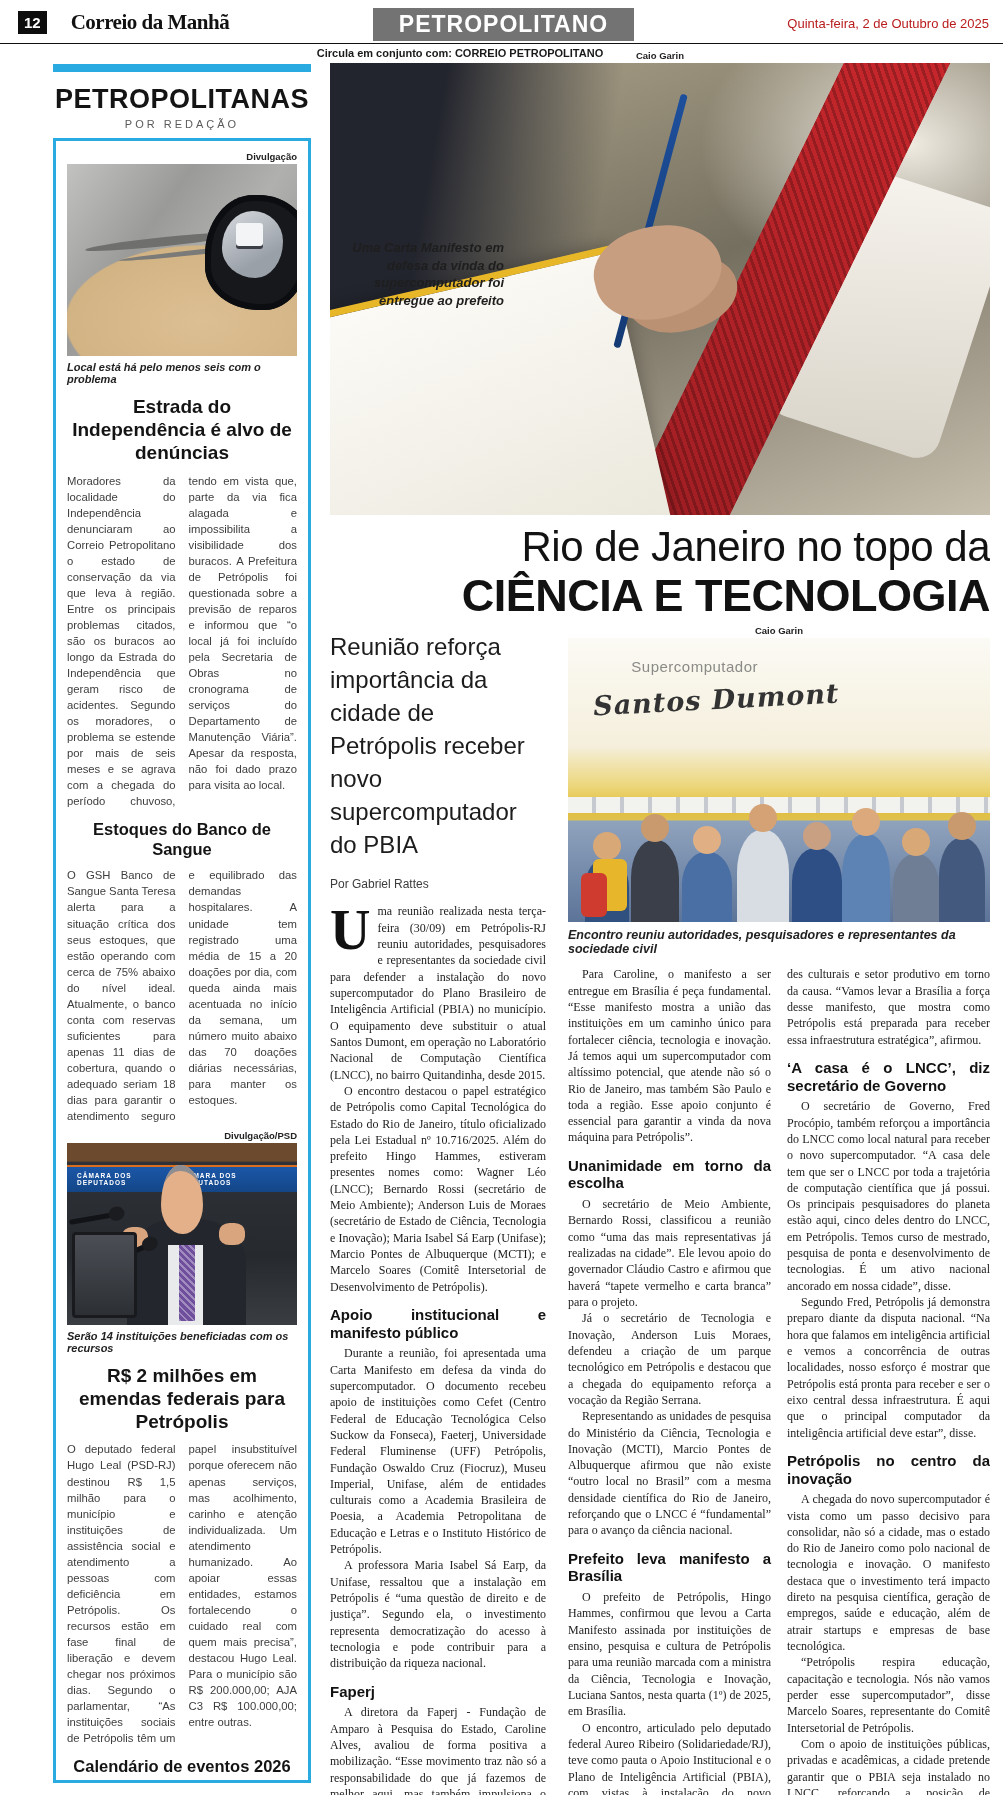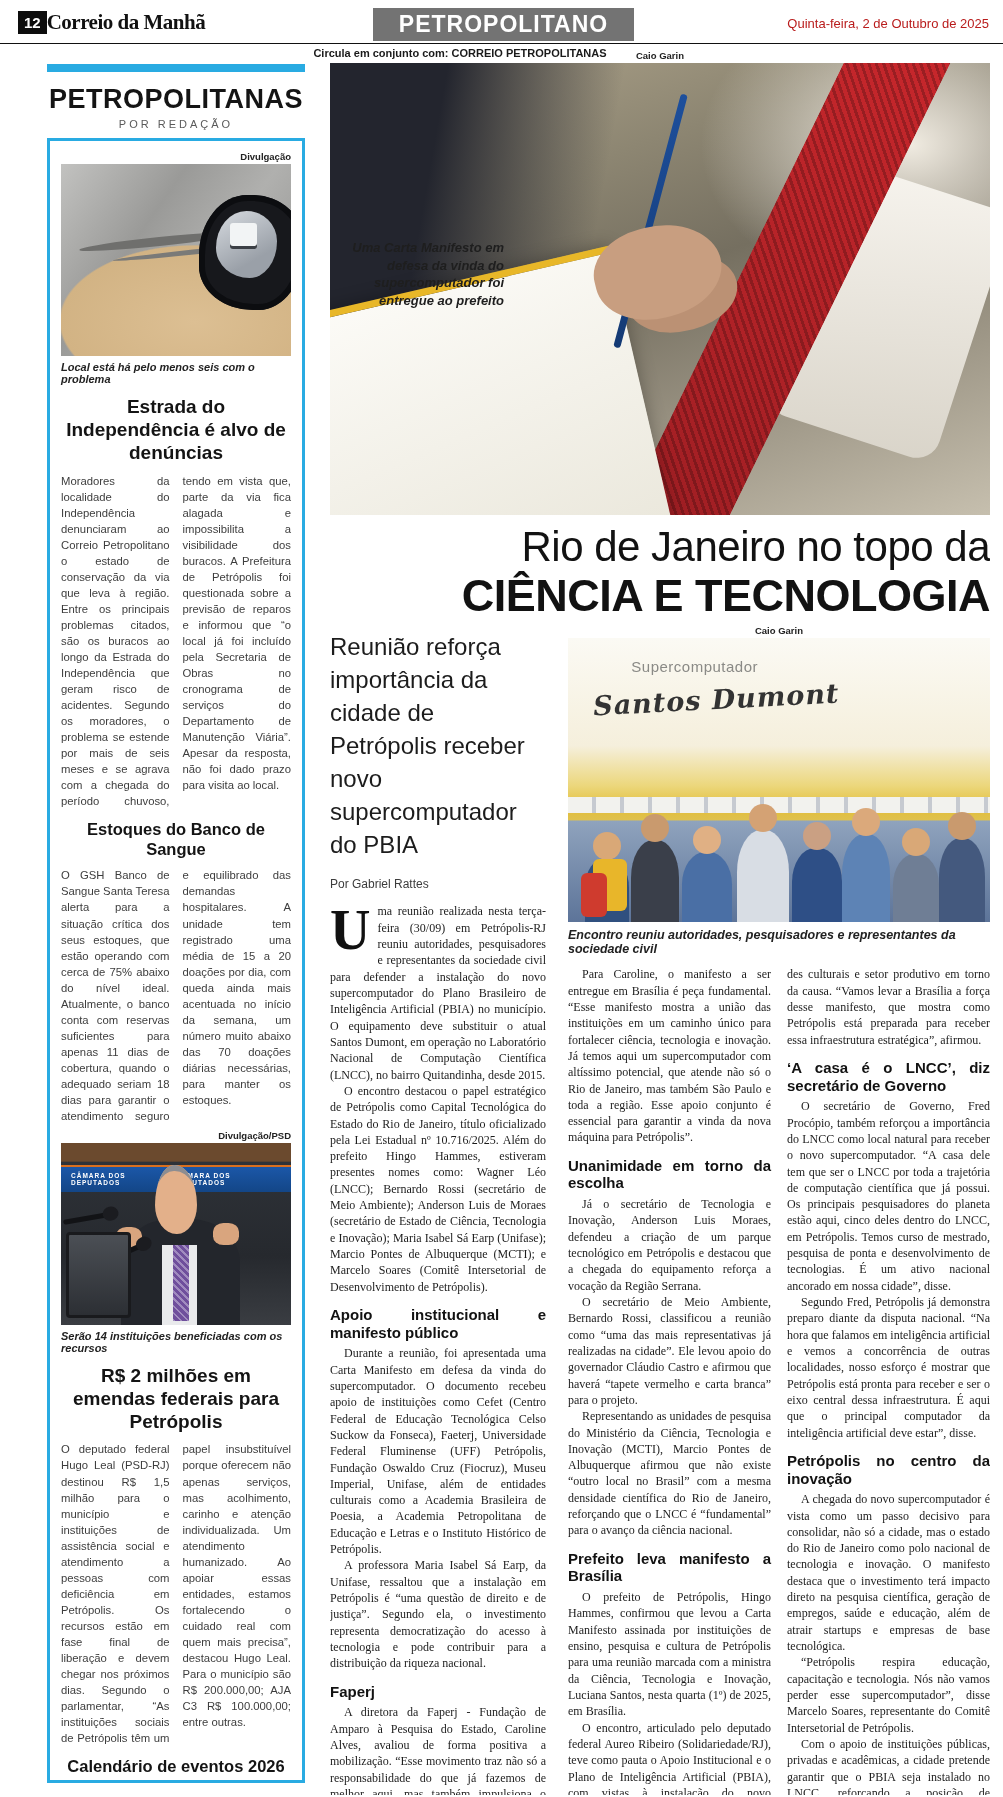--- a/index.html
+++ b/index.html
@@ -1,31 +1,31 @@
 <!DOCTYPE html>
 <html lang="pt"><head>
 <meta charset="utf-8">
 <style>
   html,body{margin:0;padding:0;background:#fff;}
   body{width:1003px;height:1797px;overflow:hidden;font-family:"Liberation Sans","DejaVu Sans",sans-serif;color:#111;}
   .page{position:relative;width:1003px;height:1797px;background:#fff;overflow:hidden;}
 
   
   .masthead{position:absolute;top:8px;left:18px;right:14px;height:32px;}
-  .mast-left{position:absolute;left:0;top:2px;display:flex;align-items:center;gap:0;}
+  .mast-left{position:absolute;left:0;top:2px;display:flex;align-items:center;gap:24px;}
   .pagenum{background:#0d0d0d;color:#fff;font-weight:800;font-size:15px;padding:3px 6px;}
   .paper-name{font-family:"Liberation Serif","DejaVu Serif",serif;font-weight:700;font-size:21px;letter-spacing:-.5px;}
   .mast-center{position:absolute;left:0;right:0;text-align:center;top:0;}
   .edition-badge{display:inline-block;background:#737373;color:#fff;font-weight:800;font-size:23px;letter-spacing:1px;padding:3px 26px;}
   .mast-right{position:absolute;right:0;top:8px;font-size:13px;color:#b91c1c;}
   .mast-rule{position:absolute;top:43px;left:0;right:0;border-top:1.6px solid #111;}
   .circ-note{position:absolute;top:47px;left:0;width:920px;text-align:center;font-size:11px;font-weight:700;color:#1a1a1a;}
 
   
-  .sidebar{position:absolute;left:6px;top:64px;width:258px;padding-left:41px;}
+  .sidebar{position:absolute;left:12px;top:64px;width:258px;padding-left:41px;}
   .side-accent{height:8px;background:#29abe2;margin-bottom:12px;}
   .side-title{margin:0;text-align:center;font-size:27px;font-weight:800;letter-spacing:.5px;color:#141414;}
   .side-kicker{text-align:center;font-size:11px;letter-spacing:3px;color:#5a5a5a;margin:3px 0 8px;}
   .side-box{border:3px solid #29abe2;padding:8px 11px;height:1645px;box-sizing:border-box;overflow:hidden;}
   .credit{font-size:9.5px;font-weight:700;color:#222;text-align:right;margin:2px 0 2px;}
   .photo{position:relative;overflow:hidden;}
   .side-caption{font-size:11px;font-style:italic;font-weight:700;color:#222;margin:5px 0 2px;}
   .side-h.big{font-size:19px;} .side-h.small{font-size:16.5px;}
   .side-h{font-weight:800;text-align:center;line-height:1.22;color:#141414;margin:10px 4px 8px;}
   .side-body{font-size:11.3px;line-height:1.42;text-align:justify;color:#3d3d3d;columns:2;column-gap:13px;hyphens:auto;margin-bottom:6px;}
@@ -107,21 +107,21 @@
     <div class="mast-left">
       <span class="pagenum">12</span>
       <span class="paper-name">Correio da Manhã</span>
     </div>
     <div class="mast-center">
       <span class="edition-badge">PETROPOLITANO</span>
     </div>
     <div class="mast-right">Quinta-feira, 2 de Outubro de 2025</div>
   </header>
   <div class="mast-rule"></div>
-  <div class="circ-note">Circula em conjunto com: CORREIO PETROPOLITANAS</div>
+  <div class="circ-note">Circula em conjunto com: CORREIO PETROPOLITANO</div>
 
   <aside class="sidebar">
     <div class="side-accent"></div>
     <h1 class="side-title">PETROPOLITANAS</h1>
     <div class="side-kicker">POR REDAÇÃO</div>
 
     <div class="side-box">
 
       <div class="credit">Divulgação</div>
       <div class="photo pothole">
@@ -232,22 +232,22 @@
           <div class="sd-bag-y"></div>
           <div class="sd-bag-r"></div>
         </div>
 
         <div class="main-caption">Encontro reuniu autoridades, pesquisadores e representantes da sociedade civil</div>
 
         <div class="cols2-3">
           <div class="mcol serif">
             <p>Para Caroline, o manifesto a ser entregue em Brasília é peça fundamental. “Esse manifesto mostra a união das instituições em um caminho único para fortalecer ciência, tecnologia e inovação. Já temos aqui um supercomputador com altíssimo potencial, que atende não só o Rio de Janeiro, mas também São Paulo e toda a região. Esse apoio conjunto é essencial para garantir a vinda da nova máquina para Petrópolis”.</p>
             <div class="xhead">Unanimidade em torno da escolha</div>
+            <p>O secretário de Meio Ambiente, Bernardo Rossi, classificou a reunião como “uma das mais representativas já realizadas na cidade”. Ele levou apoio do governador Cláudio Castro e afirmou que haverá “tapete vermelho e carta branca” para o projeto.</p>
             <p>Já o secretário de Tecnologia e Inovação, Anderson Luis Moraes, defendeu a criação de um parque tecnológico em Petrópolis e destacou que a chegada do equipamento reforça a vocação da Região Serrana.</p>
-            <p>O secretário de Meio Ambiente, Bernardo Rossi, classificou a reunião como “uma das mais representativas já realizadas na cidade”. Ele levou apoio do governador Cláudio Castro e afirmou que haverá “tapete vermelho e carta branca” para o projeto.</p>
             <p>Representando as unidades de pesquisa do Ministério da Ciência, Tecnologia e Inovação (MCTI), Marcio Pontes de Albuquerque afirmou que não existe “outro local no Brasil” com a mesma densidade científica do Rio de Janeiro, reforçando que o LNCC é “fundamental” para o avanço da ciência nacional.</p>
             <div class="xhead">Prefeito leva manifesto a Brasília</div>
             <p>O prefeito de Petrópolis, Hingo Hammes, confirmou que levou a Carta Manifesto assinada por instituições de ensino, pesquisa e cultura de Petrópolis para uma reunião marcada com a ministra da Ciência, Tecnologia e Inovação, Luciana Santos, nesta quarta (1º) de 2025, em Brasília.</p>
             <p>O encontro, articulado pelo deputado federal Aureo Ribeiro (Solidariedade/RJ), teve como pauta o Apoio Institucional e o Plano de Inteligência Artificial (PBIA), com vistas à instalação do novo supercomputador em Petrópolis.</p>
             <p>Segundo o prefeito, a mobilização local será apresentada como prova da unidade entre poder público, universidades, entida-</p>
           </div>
           <div class="mcol serif">
             <p class="noind">des culturais e setor produtivo em torno da causa. “Vamos levar a Brasília a força desse manifesto, que mostra como Petrópolis está preparada para receber essa infraestrutura estratégica”, afirmou.</p>
             <div class="xhead">‘A casa é o LNCC’, diz secretário de Governo</div>
             <p>O secretário de Governo, Fred Procópio, também reforçou a importância do LNCC como local natural para receber o novo supercomputador. “A casa dele tem que ser o LNCC por toda a trajetória de computação científica que já possui. Os principais pesquisadores do planeta estão aqui, cinco deles dentro do LNCC, em Petrópolis. Temos curso de mestrado, pesquisa de ponta e desenvolvimento de tecnologias. É um ativo nacional ancorado em nossa cidade”, disse.</p>

